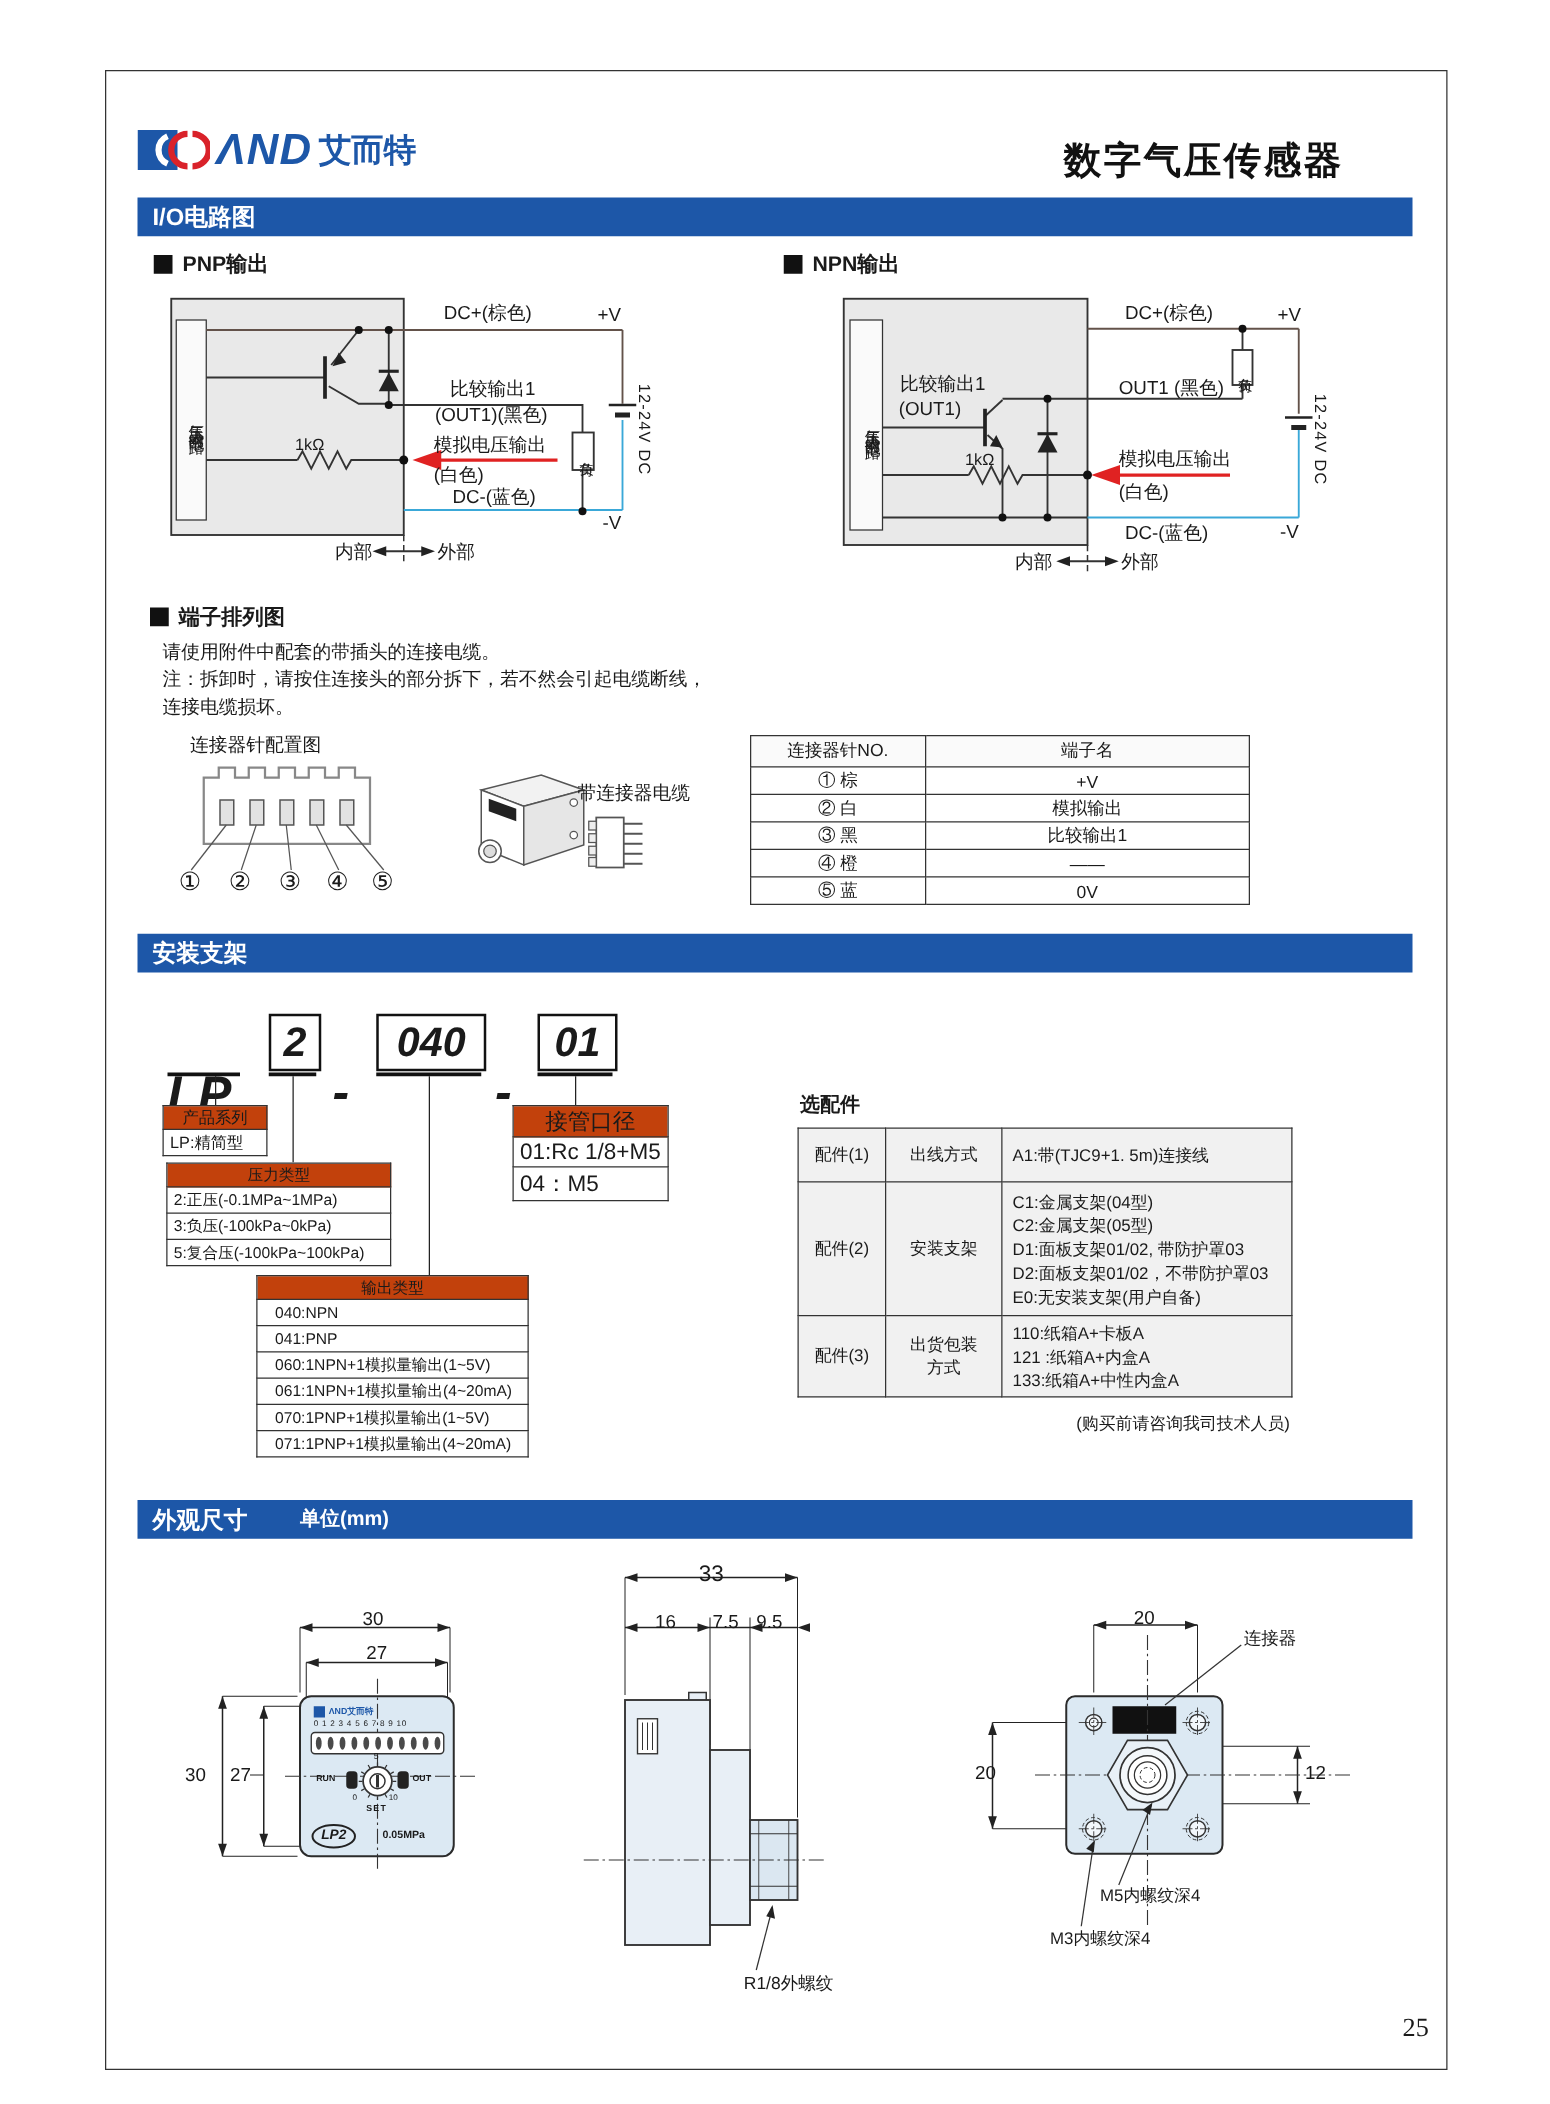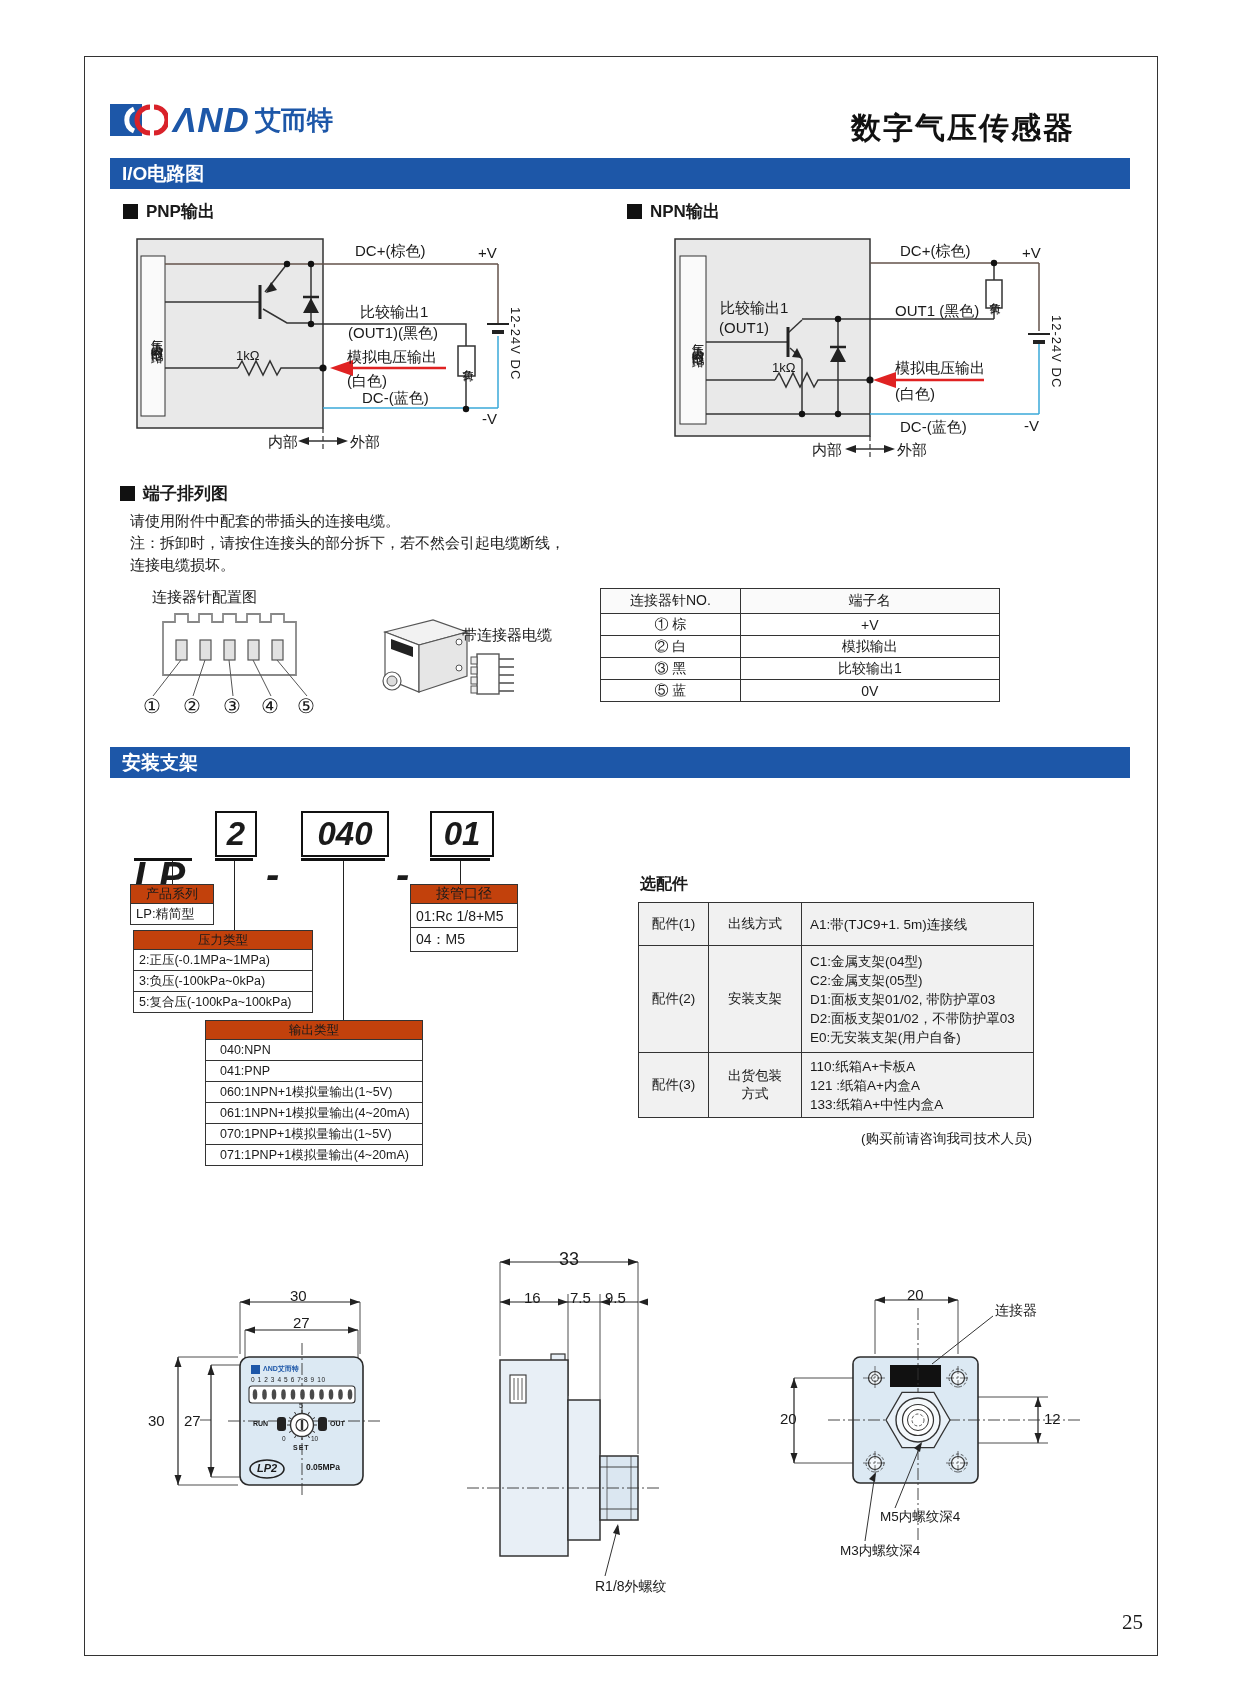--- a/index.html
+++ b/index.html
@@ -253,20 +253,24 @@
       </tr>
       <tr>
         <td>② 白</td>
         <td>模拟输出</td>
       </tr>
       <tr>
         <td>③ 黑</td>
         <td>比较输出1</td>
       </tr>
       <tr>
+        <td>④ 橙</td>
+        <td>——</td>
+      </tr>
+      <tr>
         <td>⑤ 蓝</td>
         <td>0V</td>
       </tr>
     </tbody>
       </table>
   </div>
 
   <div class="abs bar" style="left:110px;top:747px;width:1020px;height:31px;">
     <span>安装支架</span>
   </div>
@@ -293,21 +297,21 @@
             <th>产品系列</th>
           </tr>
       <tr>
             <td>LP:精简型</td>
           </tr>
     </tbody>
       </table>
   </div>
 
   <div class="abs" style="left:410px;top:884px;width:108px;">
-    <table class="mini" style="font-size:14px;">
+    <table class="mini" style="font-size:18px;">
       <tbody>
           <tr>
             <th>接管口径</th>
           </tr>
       <tr>
             <td style="height:21px;">01:Rc 1/8+M5</td>
           </tr>
       <tr>
             <td style="height:21px;">04：M5</td>
           </tr>
@@ -397,20 +401,24 @@
           <div class="optline">110:纸箱A+卡板A</div>
           <div class="optline">121 :纸箱A+内盒A</div>
           <div class="optline">133:纸箱A+中性内盒A</div>
         </td>
       </tr>
     </tbody>
       </table>
   </div>
   <div class="abs" style="left:770px;top:1130px;width:262px;text-align:right;font-size:13.5px;">(购买前请咨询我司技术人员)</div>
 
+  <div class="abs bar" style="left:110px;top:1200px;width:1020px;height:31px;">
+    <span>外观尺寸</span>
+    <span class="unit">单位(mm)</span>
+  </div>
 
   <div class="abs" style="left:140px;top:1250px;width:330px;height:300px;">
     <svg width="330" height="300">
       <g stroke="#222" stroke-width="1.2" fill="none">
         <path d="M100,52 H220"></path>
           <path d="M100,52 V104 M220,52 V104" stroke-width="0.8"></path>
         <path d="M105,80 H218"></path>
           <path d="M105,80 V110 M218,80 V110" stroke-width="0.8"></path>
         <path d="M38,107 V235"></path>
           <path d="M38,107 H98 M38,235 H98" stroke-width="0.8"></path>

